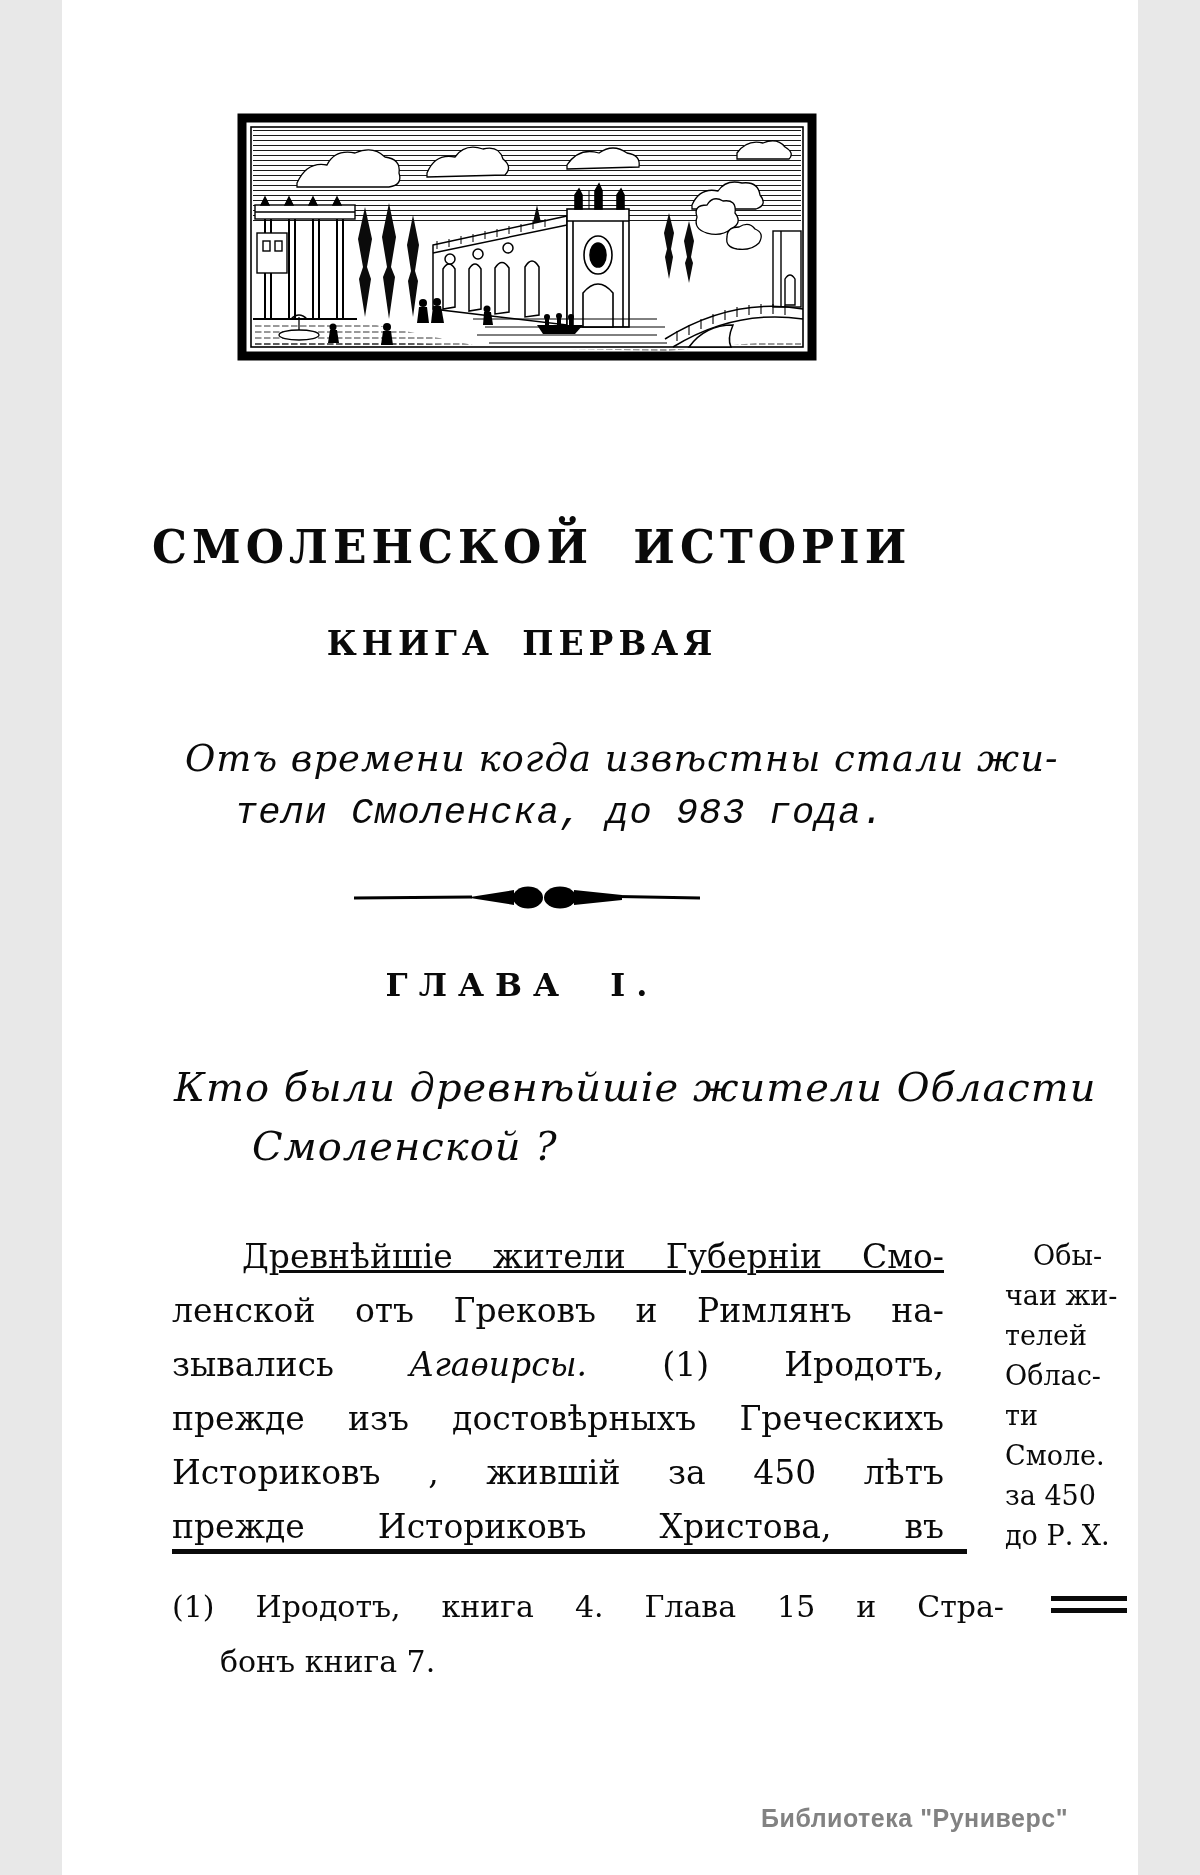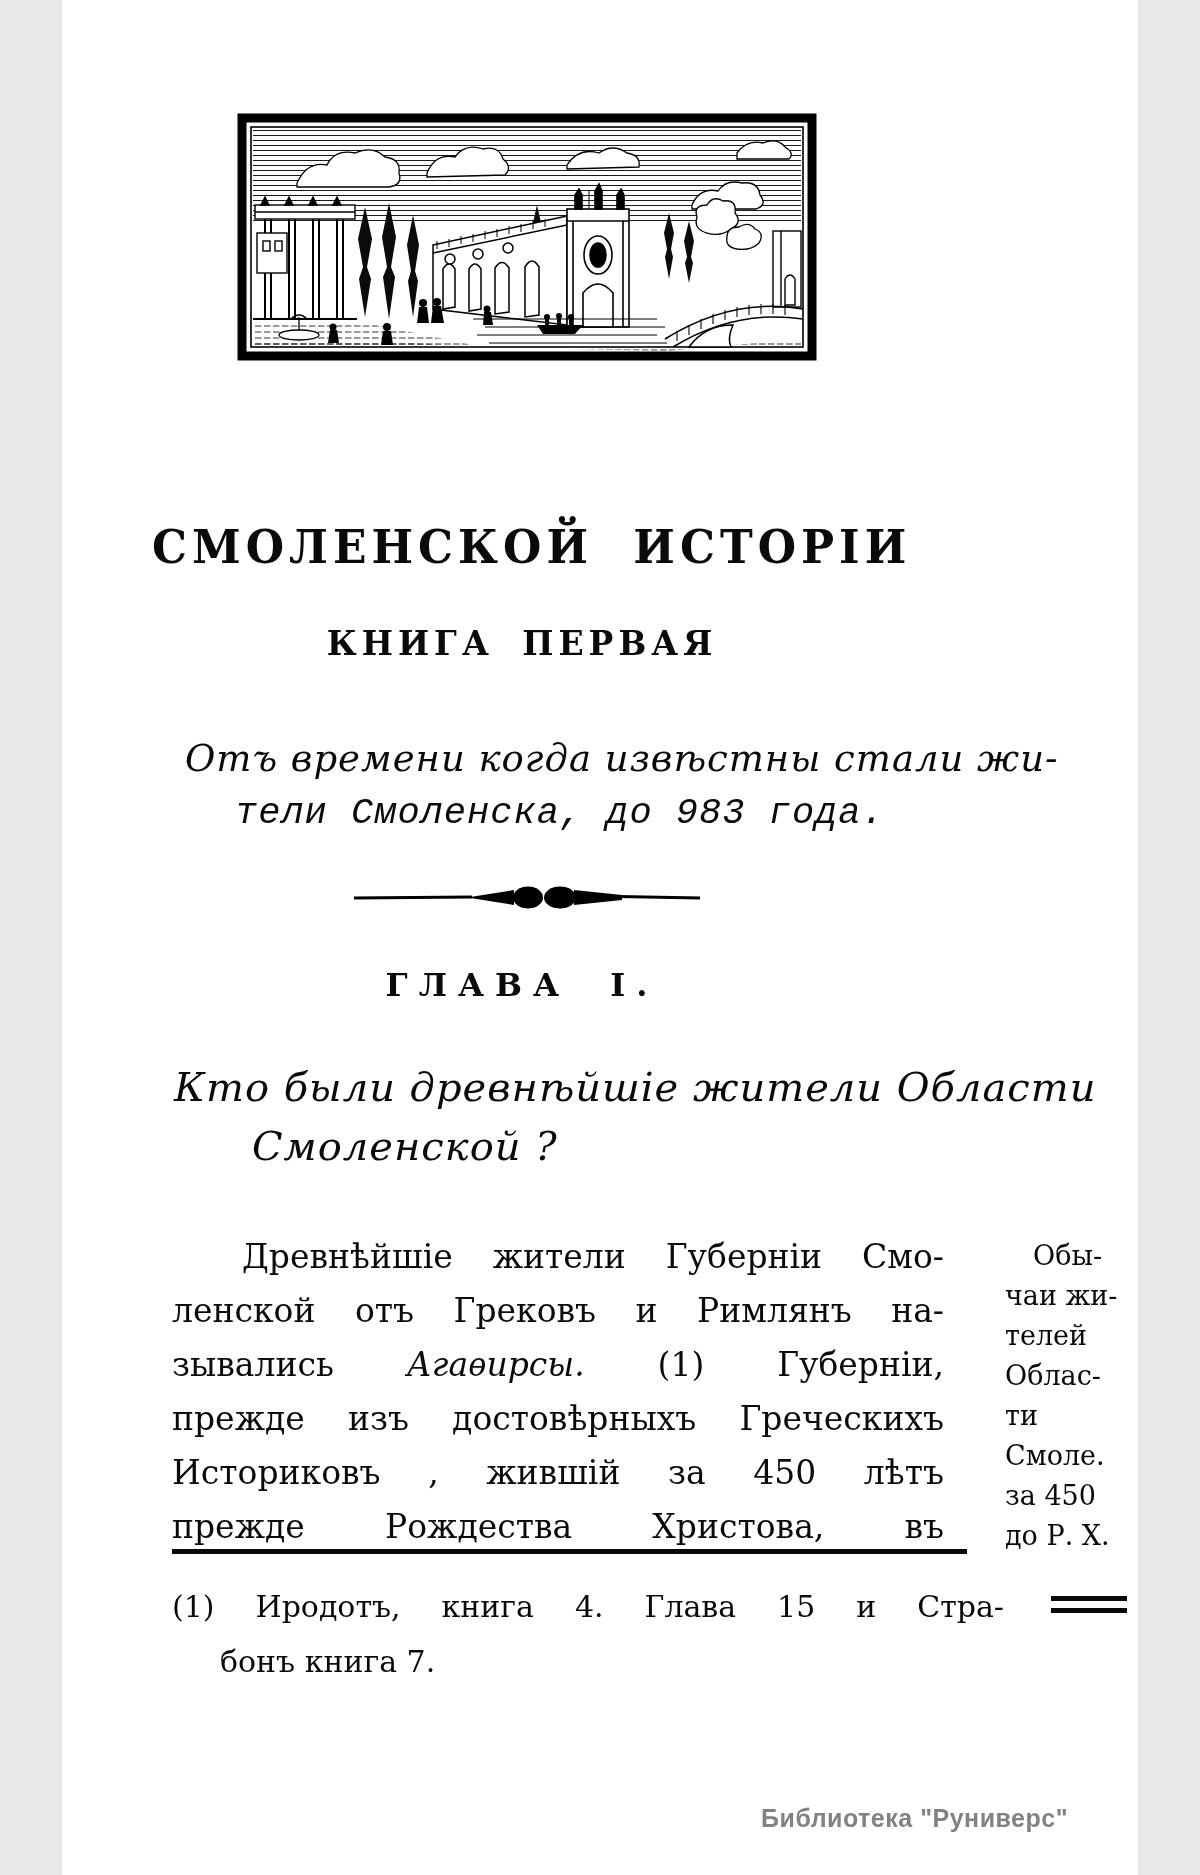--- a/index.html
+++ b/index.html
@@ -27,21 +27,21 @@
   .question{font-style:italic;font-size:40px;white-space:nowrap;letter-spacing:1px;}
   .q1{left:112px;top:1064px;}
   .q2{left:190px;top:1123px;}
   
   .body-block{left:110px;top:1230px;width:772px;font-size:33px;}
   .body-line{
     width:772px;height:54px;line-height:54px;
     text-align:justify;text-align-last:justify;
     white-space:nowrap;overflow:visible;
   }
-  .body-line.indent{padding-left:70px;width:702px;}
+  .body-line.indent{padding-left:70px;width:702px;text-decoration:underline;}
   .line-flex{display:flex;justify-content:space-between;align-items:baseline;}
   .it{font-style:italic;}
   
   .margin-note{left:943px;top:1236px;width:160px;font-size:27px;line-height:40px;white-space:nowrap;}
   .margin-note .mline{height:40px;}
   .margin-note .mline.first{padding-left:28px;}
   
   .footnote-rule{left:110px;top:1549px;width:795px;height:5px;background:#0a0a0a;}
   .fn{font-size:30px;white-space:nowrap;}
   .fn1{left:110px;top:1589px;width:832px;text-align:justify;text-align-last:justify;}
@@ -239,25 +239,25 @@
   <div class="abs question q1">Кто были древнѣйшіе жители Области</div>
   <div class="abs question q2">Смоленской ?</div>
 
   <div class="abs body-block">
     <div class="body-line indent">Древнѣйшіе жители Губерніи Смо-</div>
     <div class="body-line">ленской отъ Грековъ и Римлянъ на-</div>
     <div class="body-line line-flex">
       <span>зывались</span>
       <span class="it">Агаѳирсы.</span>
       <span>(1)</span>
-      <span>Губерніи,</span>
+      <span>Иродотъ,</span>
     </div>
     <div class="body-line">прежде изъ достовѣрныхъ Греческихъ</div>
     <div class="body-line">Историковъ , жившій за 450 лѣтъ</div>
-    <div class="body-line">прежде Рождества Христова, въ</div>
+    <div class="body-line">прежде Историковъ Христова, въ</div>
   </div>
 
   <div class="abs margin-note">
     <div class="mline first">Обы-</div>
     <div class="mline">чаи жи-</div>
     <div class="mline">телей</div>
     <div class="mline">Облас-</div>
     <div class="mline">ти</div>
     <div class="mline">Смоле.</div>
     <div class="mline">за 450</div>

